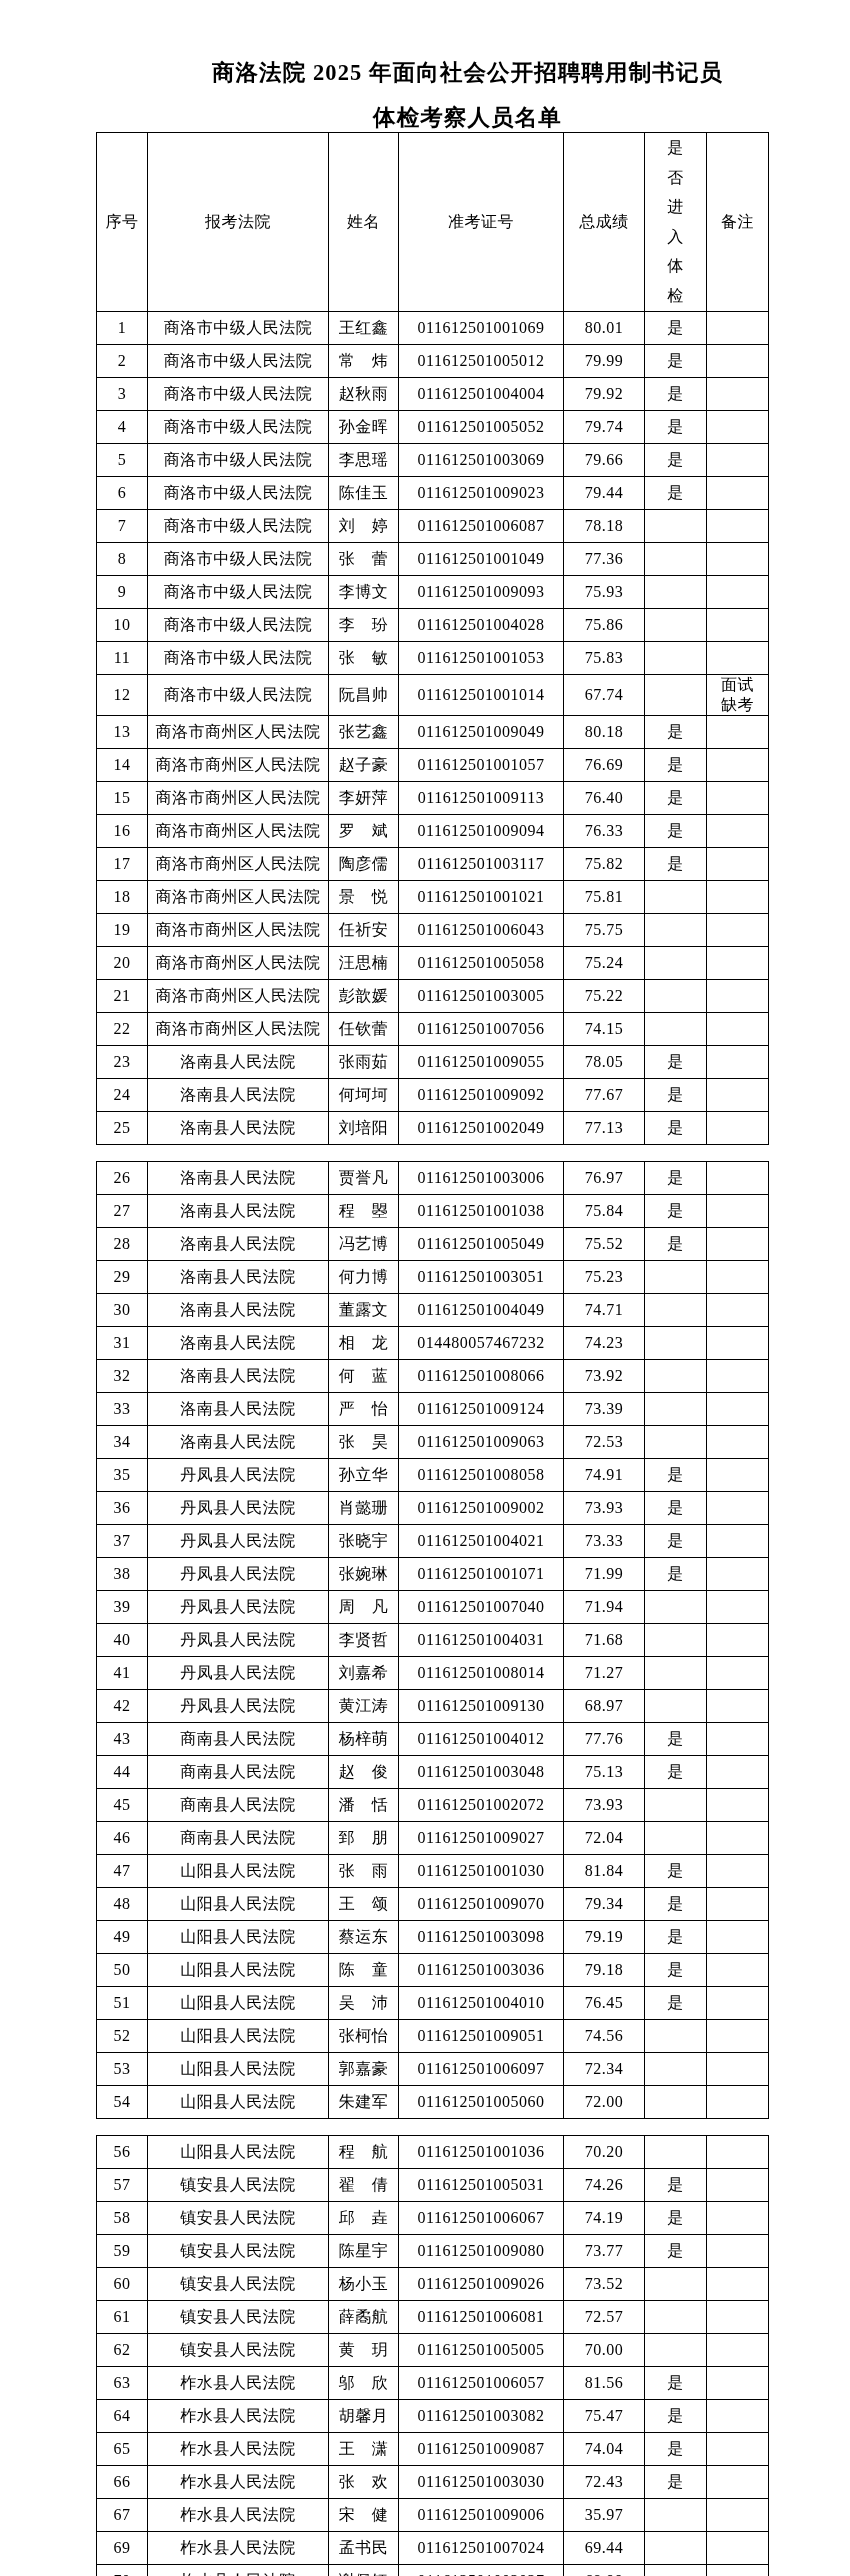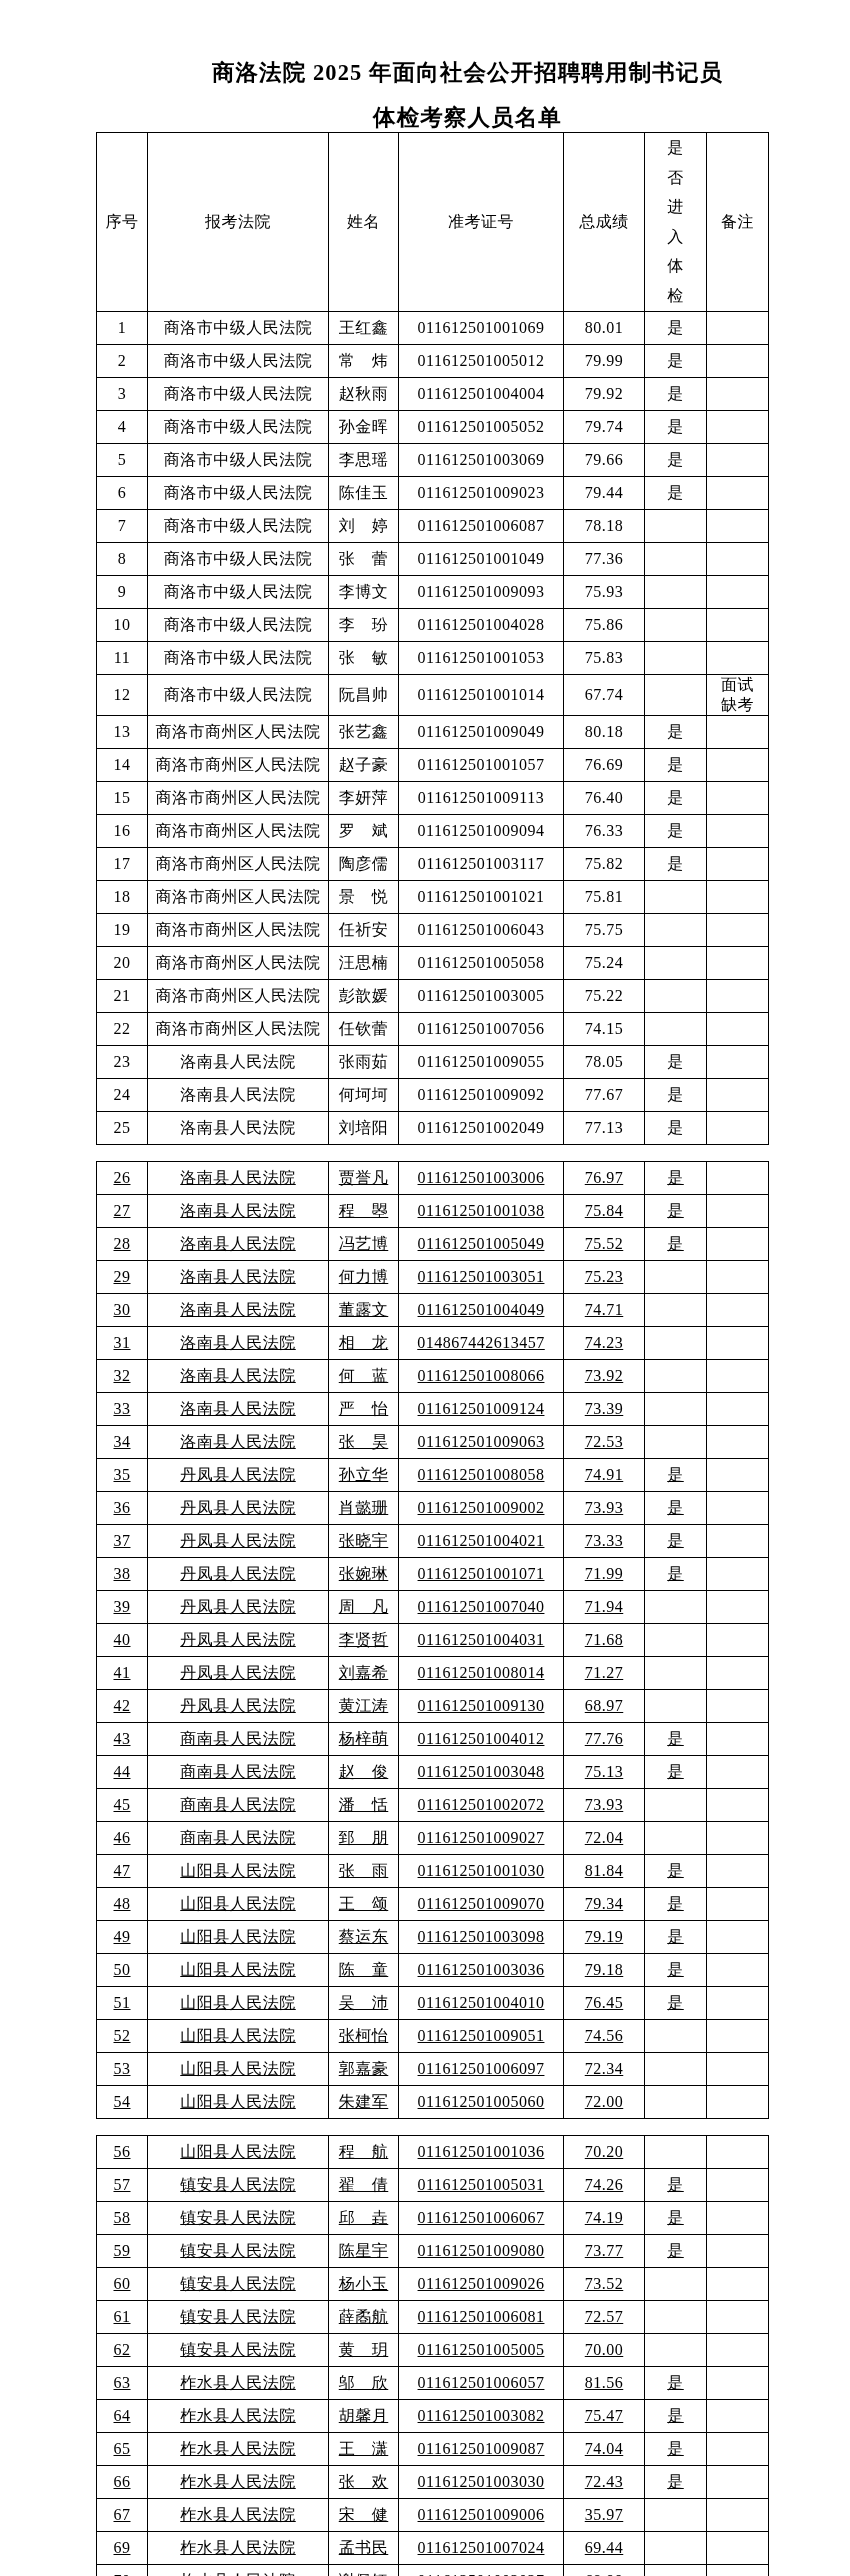--- a/index.html
+++ b/index.html
@@ -12,21 +12,21 @@
     position:absolute;left:0;width:851px;text-align:center;
     font-weight:bold;font-size:22.5px;letter-spacing:1.1px;white-space:nowrap;padding-left:42px;
   }
   #title-line1{top:57px;}
   #title-line2{top:102px;font-family:Liberation Serif, serif;}
   #table-area{position:absolute;left:96px;top:132px;width:672px;}
   table.seg{
     border-collapse:collapse;table-layout:fixed;width:672px;
     border:1.1px solid #000;
   }
-  table.seg.gap{margin-top:16px;text-decoration:underline;}
+  table.seg.gap{margin-top:16px;}
   th,td{
     border-left:0.5px solid #000;border-right:0.5px solid #000;
     border-top:1.1px solid #000;border-bottom:1.1px solid #000;
     text-align:center;vertical-align:middle;
     font-size:16px;font-weight:normal;
     padding:0 3.2px;letter-spacing:0.5px;line-height:1.25;
     overflow:hidden;
   }
   thead tr{height:59px;}
   tbody tr{height:33px;}
@@ -349,21 +349,21 @@
           <td>董露文</td>
           <td>011612501004049</td>
           <td>74.71</td>
           <td></td>
           <td class="remark-cell"></td>
         </tr>
         <tr>
           <td>31</td>
           <td>洛南县人民法院</td>
           <td>相　龙</td>
-          <td>014867442613457</td>
+          <td>014480057467232</td>
           <td>74.23</td>
           <td></td>
           <td class="remark-cell"></td>
         </tr>
         <tr>
           <td>32</td>
           <td>洛南县人民法院</td>
           <td>何　蓝</td>
           <td>011612501008066</td>
           <td>73.92</td>

